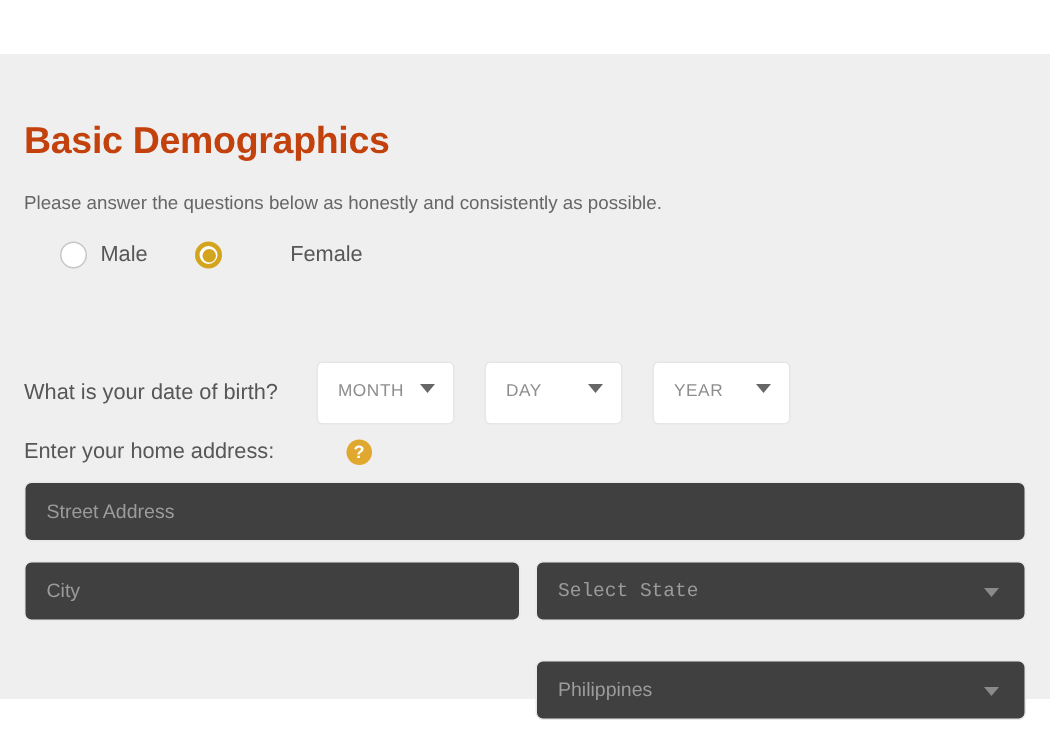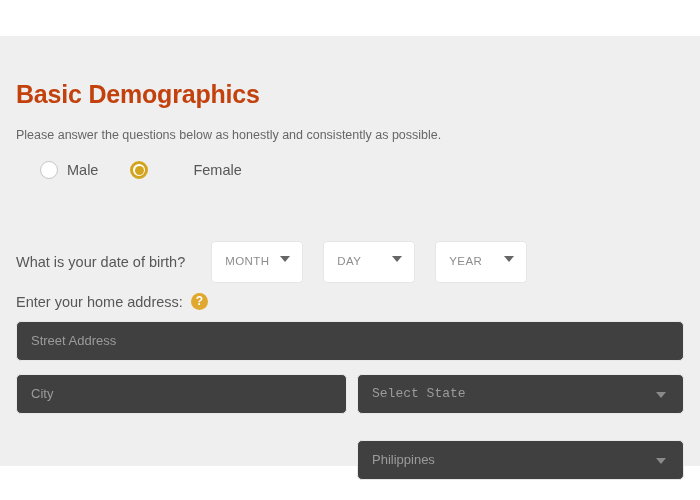--- a/index.html
+++ b/index.html
@@ -157,21 +157,22 @@
     right: 12px;
     top: 14px;
   }
 
   
   .addr-label-row {
     position: absolute;
     left: 16px;
     top: 257px;
     display: flex;
-    align-items: center;
+    align-items: flex-start;
+    gap: 40px;
   }
   .help-icon {
     width: 17px;
     height: 17px;
     border-radius: 50%;
     background: #e0a82e;
     margin-left: 8px;
     color: #ffffff;
     font-size: 12px;
     font-weight: bold;

